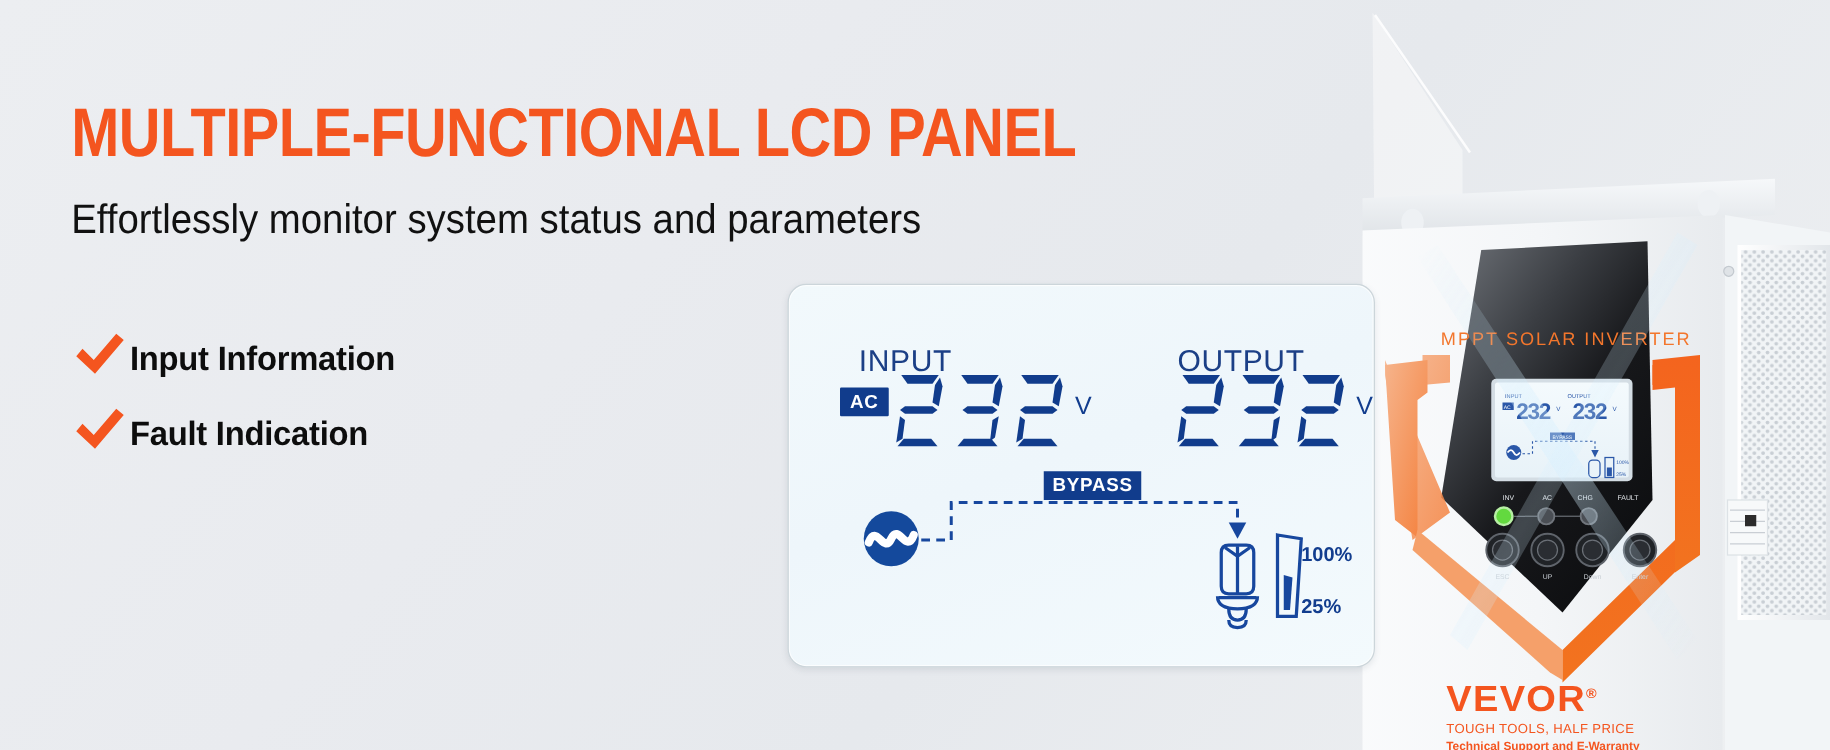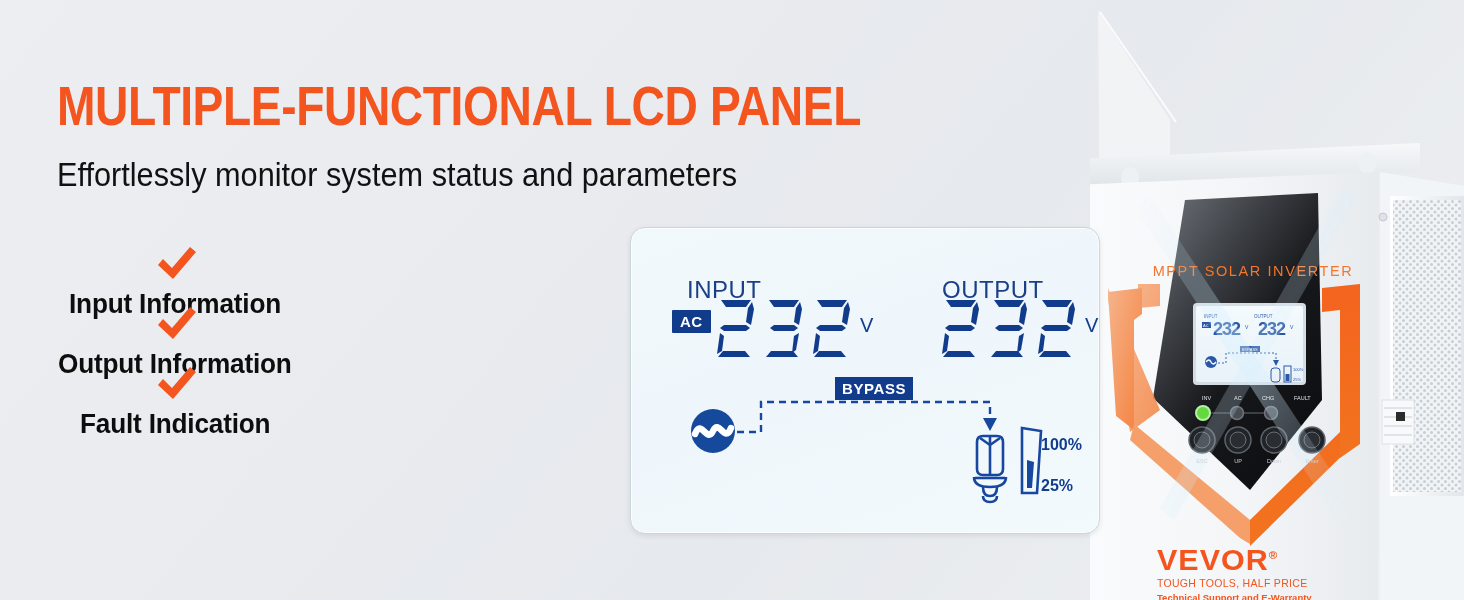--- a/index.html
+++ b/index.html
@@ -25,23 +25,22 @@
     position:absolute; left:57px; top:155px;
     font-size:33px; line-height:40px;
     color:#111;
     transform: scaleX(0.93);
     transform-origin:left center;
     white-space:nowrap;
   }
 
   #bullets { position:absolute; left:58px; top:243px; }
   .bullet {
-    display:flex; align-items:center;
+    display:flex; align-items:flex-end;
     height:60px;
-    flex-direction:column;
   }
   .check { width:46px; height:40px; flex:0 0 46px; position:relative; }
   .check svg { position:absolute; left:0; top:2px; }
   .bullet-label {
     font-size:27px; font-weight:bold; color:#0d0d0d;
     letter-spacing:-0.2px;
     transform:scaleX(0.97); transform-origin:left center;
     white-space:nowrap;
   }
 
@@ -266,28 +265,20 @@
         </svg>
     </span>
     <span class="bullet-label">Input Information</span>
   </div>
   <div class="bullet">
     <span class="check">
       <svg width="44" height="38" viewBox="0 0 44 38">
           <path d="M3,20 L8,14 L17,23 L35,2 L41,7 L18,34 Z" fill="#F4551F"></path>
         </svg>
     </span>
-    <span class="bullet-label">Output Information</span>
-  </div>
-  <div class="bullet">
-    <span class="check">
-      <svg width="44" height="38" viewBox="0 0 44 38">
-          <path d="M3,20 L8,14 L17,23 L35,2 L41,7 L18,34 Z" fill="#F4551F"></path>
-        </svg>
-    </span>
     <span class="bullet-label">Fault Indication</span>
   </div>
 </div>
 
 <div id="lcd-card">
 
   <div class="lcd-label" id="lbl-input">INPUT</div>
   <div class="lcd-label" id="lbl-output">OUTPUT</div>
 
   <div class="ac-chip">AC</div>

